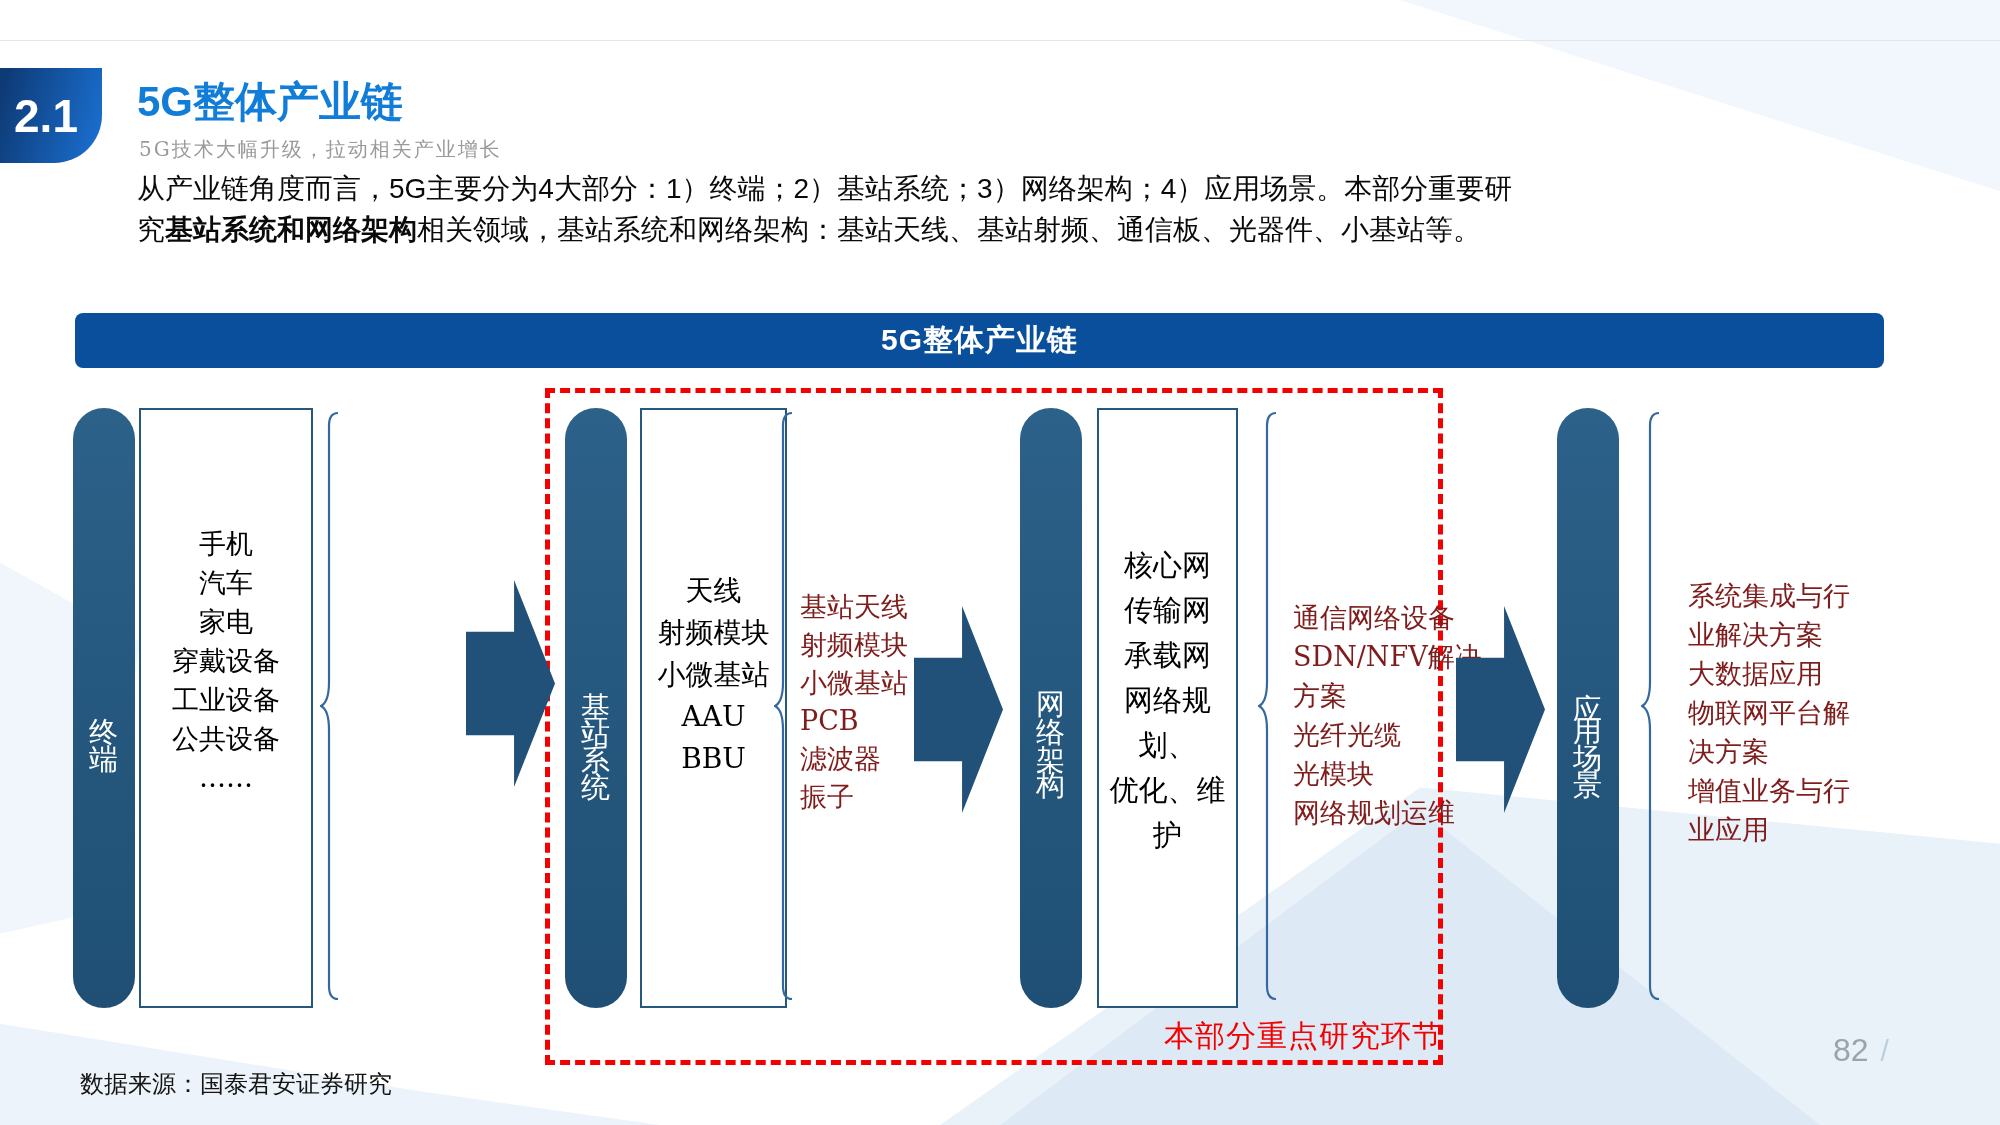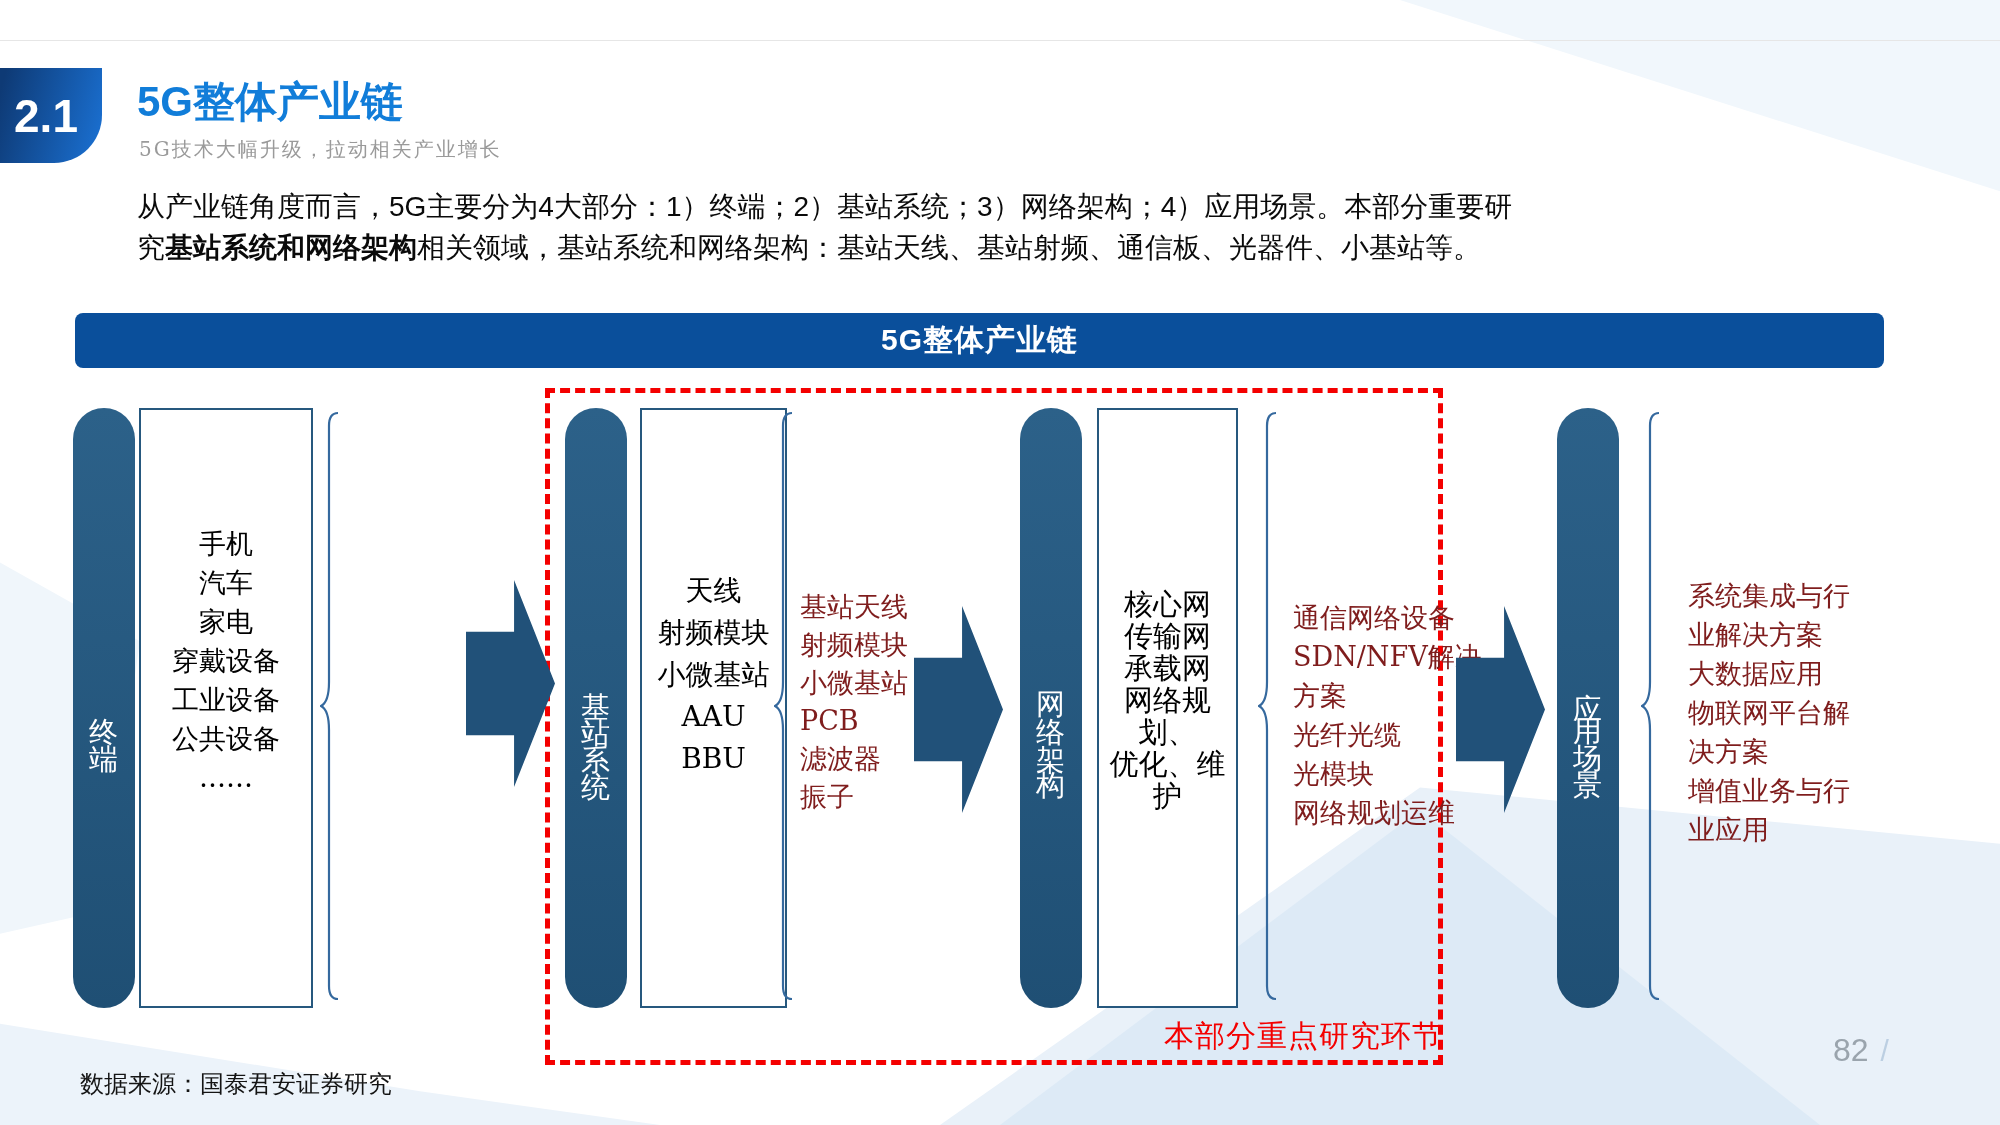--- a/index.html
+++ b/index.html
@@ -9,21 +9,21 @@
   .hairline{position:absolute;left:0;top:40px;width:2000px;height:1px;background:#e6e6e6;}
 
   
   .badge{position:absolute;left:0;top:68px;width:102px;height:95px;
          background:linear-gradient(105deg,#0e3a75 5%,#1a6fd0 95%);
          border-radius:0 0 48px 0;display:flex;align-items:center;justify-content:center;
          color:#fff;font-size:46px;font-weight:bold;padding-right:10px;box-sizing:border-box;}
   .title{position:absolute;left:137px;top:74px;font-size:42px;font-weight:bold;color:#117dd9;white-space:nowrap;}
   .subtitle{position:absolute;left:139px;top:136px;font-size:20px;color:#9a9a9a;
             font-family:"DejaVu Serif",serif;letter-spacing:2px;white-space:nowrap;}
-  .intro{position:absolute;left:137px;top:186px;width:1560px;font-size:28px;line-height:41px;
+  .intro{position:absolute;left:137px;top:168px;width:1560px;font-size:28px;line-height:41px;
          color:#0a0a0a;white-space:nowrap;}
   .intro b{font-weight:bold;}
 
   
   .banner{position:absolute;left:75px;top:313px;width:1809px;height:55px;background:#0a4f9b;
           border-radius:8px;display:flex;align-items:center;justify-content:center;
           color:#ffffff;font-size:30px;font-weight:bold;letter-spacing:1px;}
 
   
   .redbox{position:absolute;left:545px;top:388px;width:898px;height:677px;
@@ -123,21 +123,21 @@
 PCB
 滤波器
 振子</div>
 
   <div class="arrow" style="left:914px;top:606px;"></div>
 
   <div class="pill" style="left:1020px;">
     <span>网络架构</span>
   </div>
   <div class="wbox" style="left:1097px;width:141px;">
-    <div class="preline kai" style="font-size:29px;line-height:32px;transform:translateY(-8px);">核心网
+    <div class="preline kai" style="font-size:29px;line-height:45px;transform:translateY(-8px);">核心网
 传输网
 承载网
 网络规划、
 优化、维护</div>
   </div>
   <svg class="brace" style="left:1258px;" viewBox="0 0 20 592">
     <path d="M18 3 Q9 3 9 16 L9 272 Q9 292 1 296 Q9 300 9 320 L9 576 Q9 589 18 589" fill="none" stroke="#35699e" stroke-width="2.2"></path>
   </svg>
   <div class="ann preline kai" style="left:1293px;top:586px;font-size:27px;line-height:39px;">通信网络设备
 SDN/NFV解决

